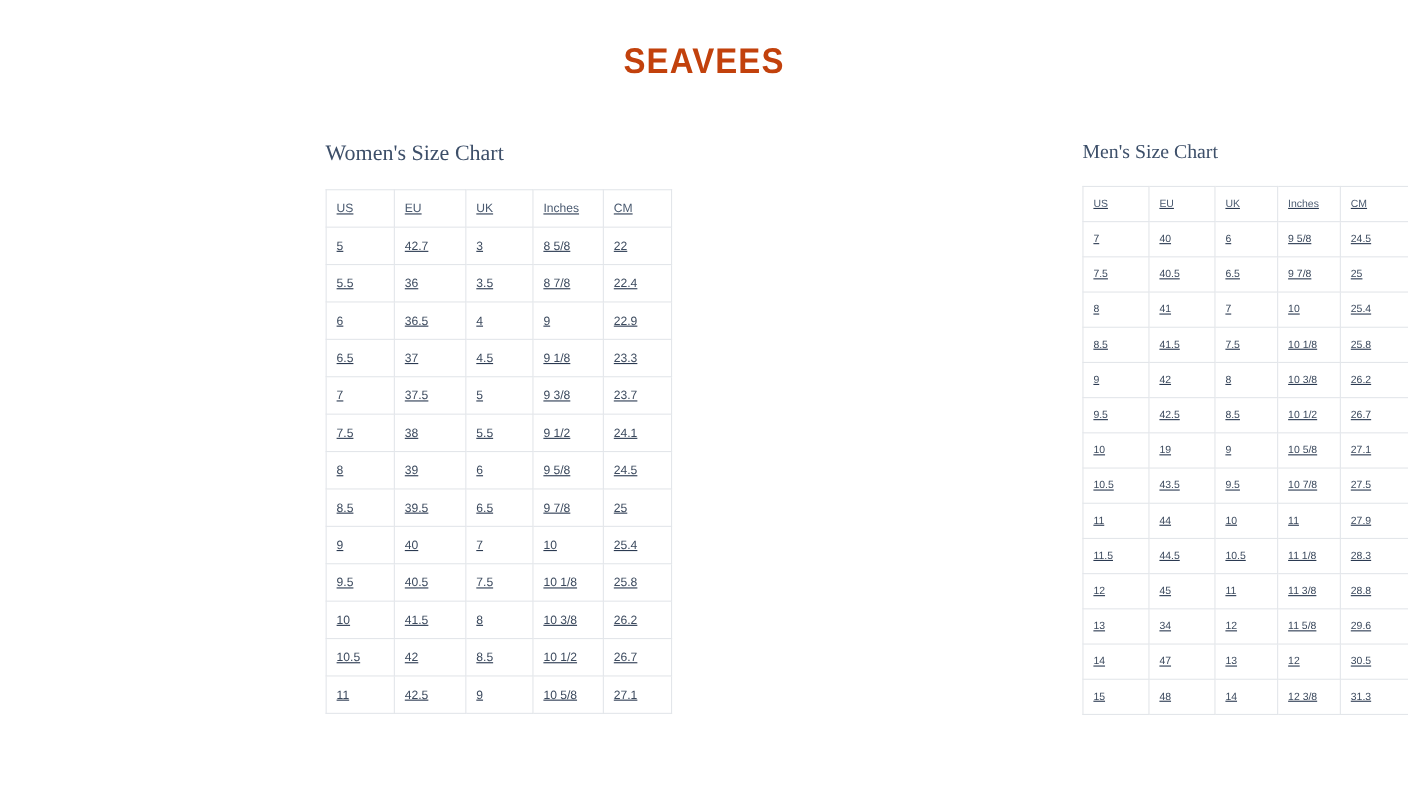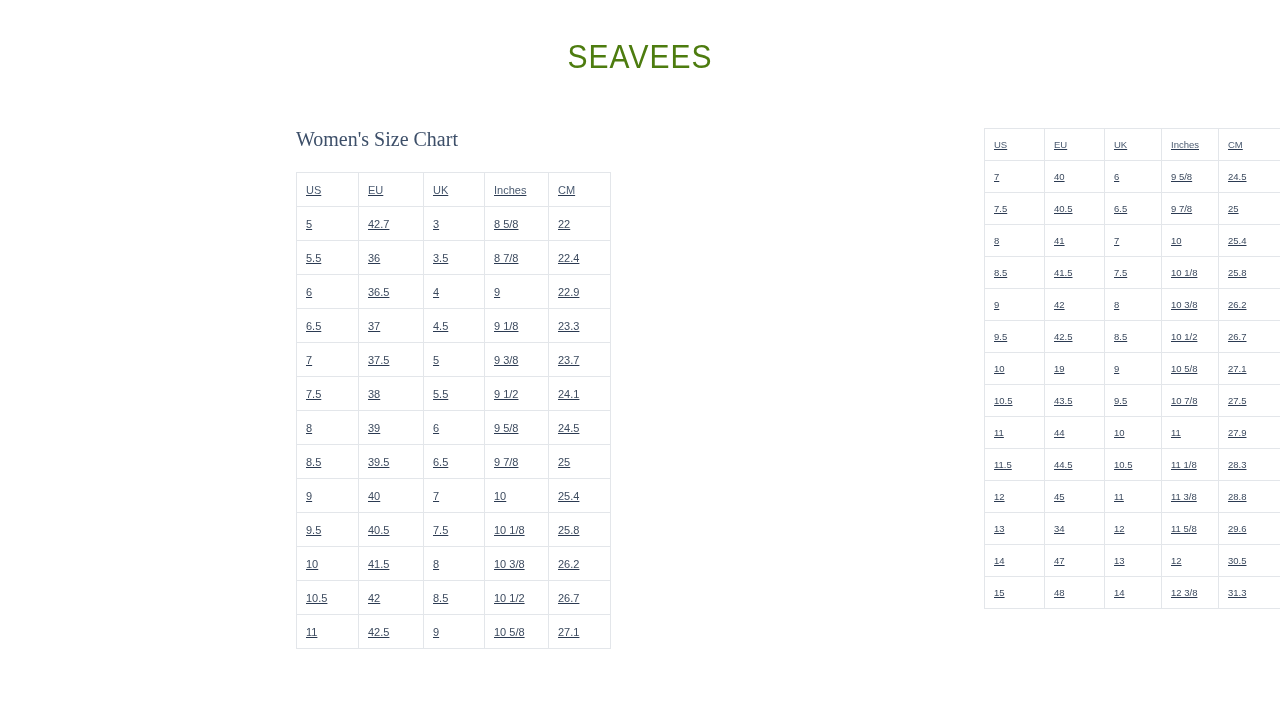--- a/index.html
+++ b/index.html
@@ -20,23 +20,23 @@
     height: 720px;
   }
   .brand {
     position: absolute;
     top: 40px;
     left: 0;
     width: 1280px;
     text-align: center;
     font-family: "Liberation Sans", sans-serif;
     font-size: 30px;
-    font-weight: 400;
+    font-weight: 700;
     letter-spacing: 1px;
-    color: #4d7c0f;
+    color: #c2410c;
   }
   .brand .logo-text {
     display: inline-block;
     transform: scaleY(1.08);
   }
   .charts {
     position: absolute;
     top: 128px;
     left: 0;
     width: 1280px;
@@ -228,20 +228,21 @@
             <td>42.5</td>
             <td>9</td>
             <td>10 5/8</td>
             <td>27.1</td>
           </tr>
         </tbody>
       </table>
     </div>
 
     <div class="chart-block chart-men">
+      <div class="chart-title">Men's Size Chart</div>
       <table class="size-table">
         <colgroup>
           <col class="c0">
             <col class="c1">
             <col class="c2">
             <col class="c3">
             <col class="c4">
         </colgroup>
         <thead>
           <tr>

